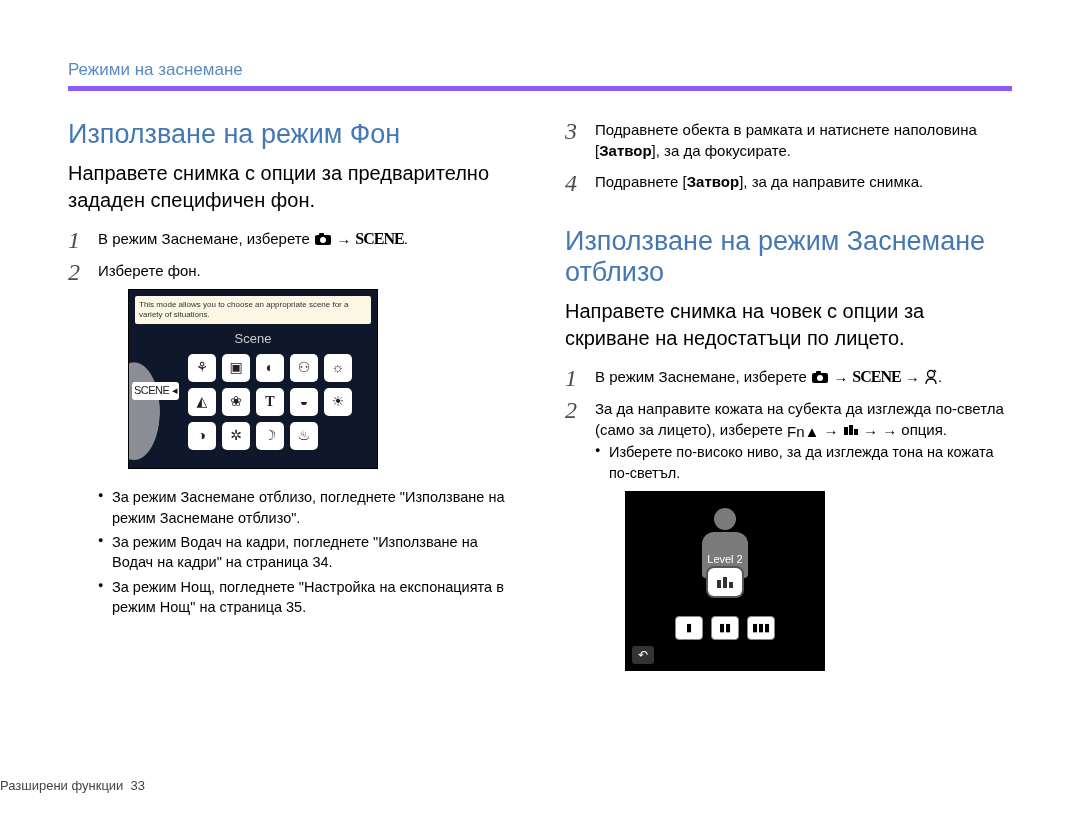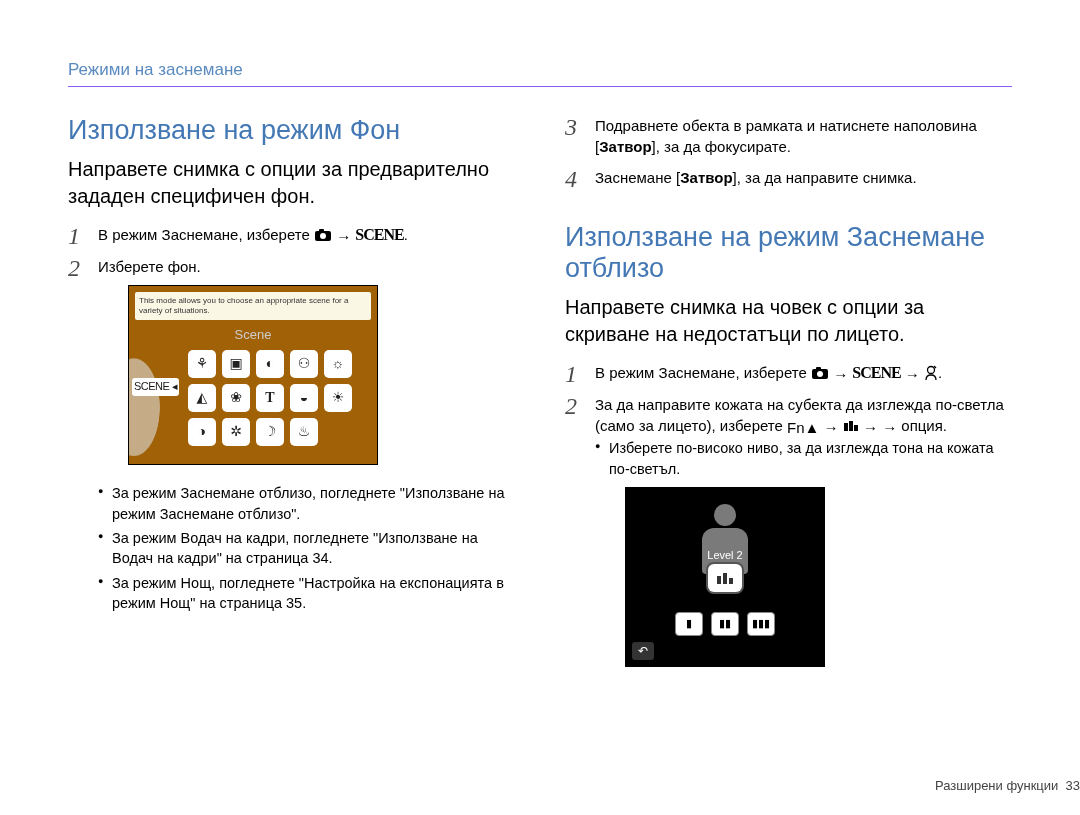--- a/index.html
+++ b/index.html
@@ -11,21 +11,21 @@
     width: 1080px;
     height: 815px;
     box-sizing: border-box;
     padding: 60px 68px 40px 68px;
     position: relative;
   }
   .header {
     color: #5a8abf;
     font-size: 17px;
     padding-bottom: 6px;
-    border-bottom: 1px solid #8b5cf6;
+    border-bottom: 5px solid #8b5cf6;
     margin-bottom: 28px;
   }
   .columns {
     display: flex;
     gap: 50px;
   }
   .col {
     flex: 1;
     min-width: 0;
   }
@@ -86,21 +86,21 @@
     position: absolute;
     left: 0;
     top: 2px;
     font-size: 9px;
   }
   .screenshot-frame {
     margin: 8px 0 0 30px;
     width: 250px;
     height: 180px;
     border: 1px solid #000;
-    background: #a16207;
+    background: #0f172a;
     box-sizing: border-box;
     padding: 6px;
     color: #fff;
     position: relative;
   }
   .sf-hint {
     background: #faf7e4;
     color: #333;
     font-size: 8px;
     line-height: 1.2;
@@ -236,21 +236,21 @@
     display: flex;
     align-items: center;
     justify-content: center;
   }
 
   .footer {
     position: absolute;
     bottom: 22px;
     left: 0;
     width: 1080px;
-    text-align: right;
+    text-align: left;
     font-size: 13px;
     color: #444;
   }
 
   .scene-word {
     font-family: 'Times New Roman', serif;
     font-variant: small-caps;
     font-weight: bold;
     letter-spacing: -1px;
     font-size: 16px;
@@ -316,21 +316,21 @@
       <li>За режим Нощ, погледнете "Настройка на експонацията в режим Нощ" на страница 35.</li>
     </ul>
   </div>
 
   <div class="col">
     <ol class="steps" start="3" style="counter-reset: step 2">
       <li>
         <span>Подравнете обекта в рамката и натиснете наполовина [</span><span class="bold">Затвор</span><span>], за да фокусирате.</span>
       </li>
       <li>
-        <span>Заснемане [</span><span class="bold">Затвор</span><span>], за да направите снимка.</span>
+        <span>Подравнете [</span><span class="bold">Затвор</span><span>], за да направите снимка.</span>
       </li>
     </ol>
 
     <h2 class="section-title" style="margin-top:34px">Използване на режим Заснемане отблизо</h2>
     <p class="intro">Направете снимка на човек с опции за скриване на недостатъци по лицето.</p>
 
     <ol class="steps">
       <li>
         <span>В режим Заснемане, изберете </span>
         <span class="inline-icon camera-icon">

